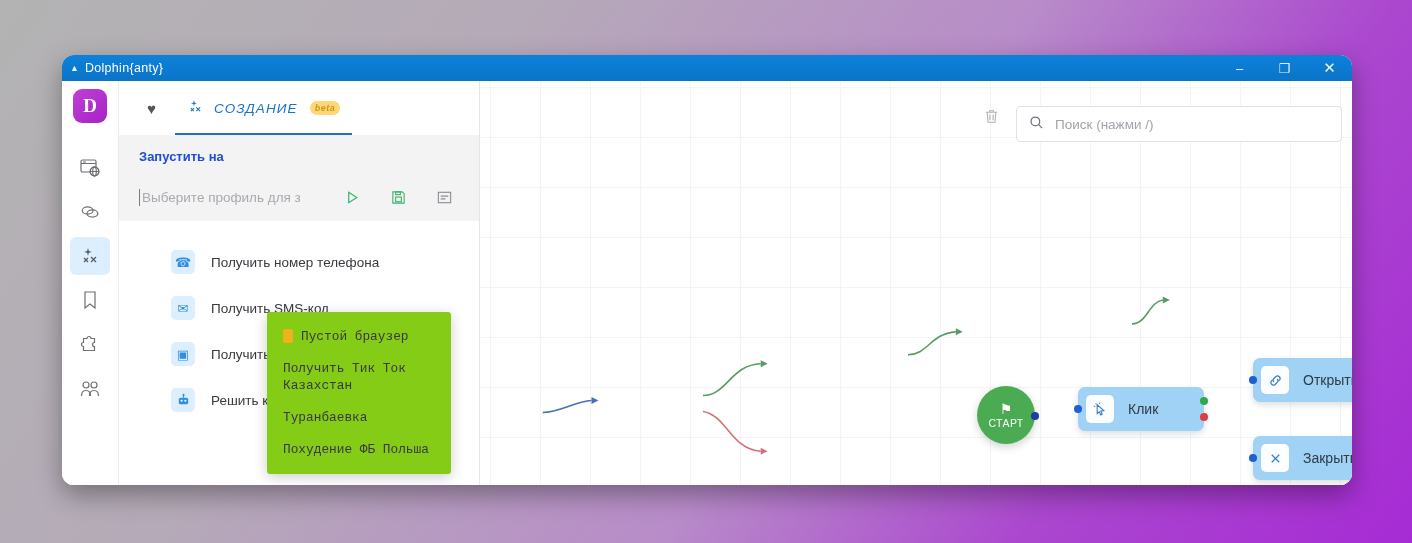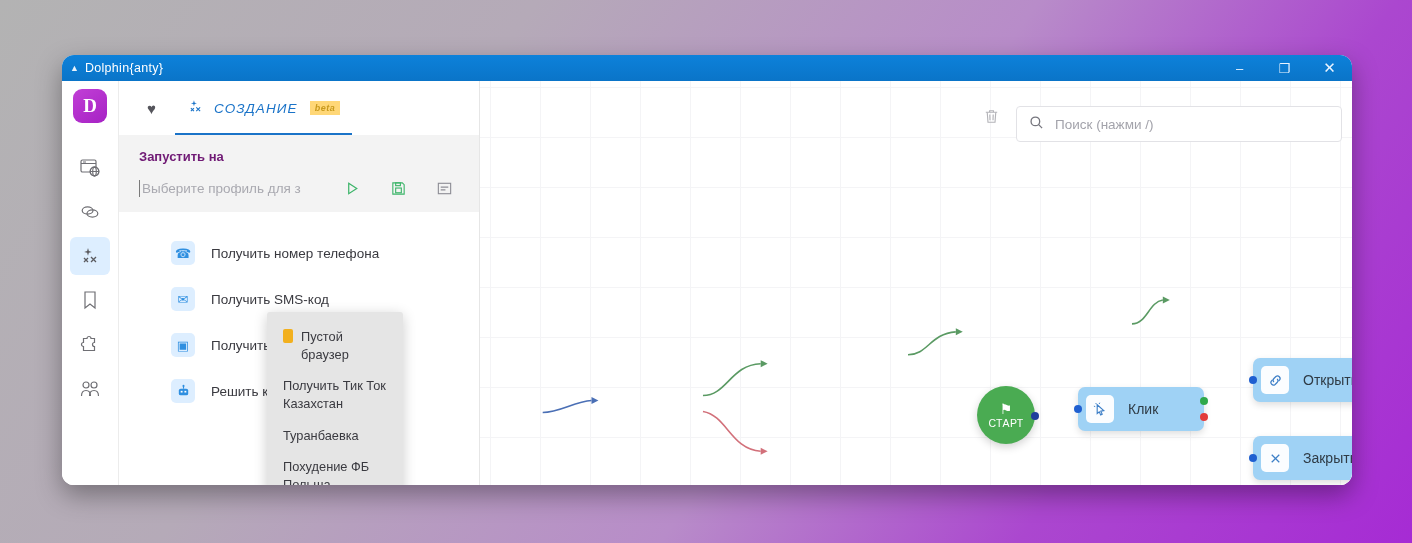--- a/index.html
+++ b/index.html
@@ -98,29 +98,29 @@
   }
   .tab.active { color: #1a73c8; font-style: italic; }
   .tab.active::after {
     content: ""; position: absolute; left: 0; right: 0; bottom: 0;
     height: 2px; background: #1a73c8;
   }
   .tab .heart { color: #55555c; font-size: 15px; }
   .beta-badge {
     background: #ffd777; color: #c99a1e;
     font-size: 9px; font-weight: bold; letter-spacing: .5px;
-    padding: 2px 5px; border-radius: 0;
+    padding: 2px 5px; border-radius: 7px;
     margin-left: 2px;
   }
 
   #run-block {
     background: #f3f3f3;
     padding: 14px 20px 10px 20px;
   }
-  #run-label { font-size: 13px; font-weight: bold; color: #701a75; margin-bottom: 10px; }
+  #run-label { font-size: 13px; font-weight: bold; color: #1d4ed8; margin-bottom: 19px; }
   #run-row { display: flex; align-items: center; gap: 16px; height: 28px; }
   #profile-input {
     flex: 1 1 auto;
     border: none; outline: none; background: transparent;
     font-size: 13.5px; color: #9a9aa1;
     font-family: "Liberation Sans", sans-serif;
     border-left: 1px solid #7a7a7a;
     padding-left: 2px;
   }
   #profile-input::placeholder { color: #a9a9b0; }
@@ -142,26 +142,27 @@
   .list-item .li-icon {
     width: 24px; height: 24px; border-radius: 5px;
     background: #ddeeff; display: flex; align-items: center; justify-content: center;
     color: #2f8fe0; font-size: 13px;
   }
 
   
   #profile-dropdown {
     position: absolute;
     left: 148px; top: 231px;
-    width: 136px;
-    background: #e5e5e5;
+    width: 184px;
+    background: #84cc16;
     border-radius: 3px;
     box-shadow: 0 3px 14px rgba(0,0,0,0.20);
     padding: 9px 0;
     z-index: 40;
+    font-family: Liberation Mono, monospace;
   }
   .dd-item {
     padding: 7px 16px;
     font-size: 12.8px; color: #3a3a40; line-height: 1.38;
     display: flex; align-items: flex-start; gap: 8px;
   }
   .dd-swatch {
     width: 10px; height: 14px; background: #f2b01e;
     border-radius: 2px; flex: 0 0 10px; margin-top: 1px;
   }

